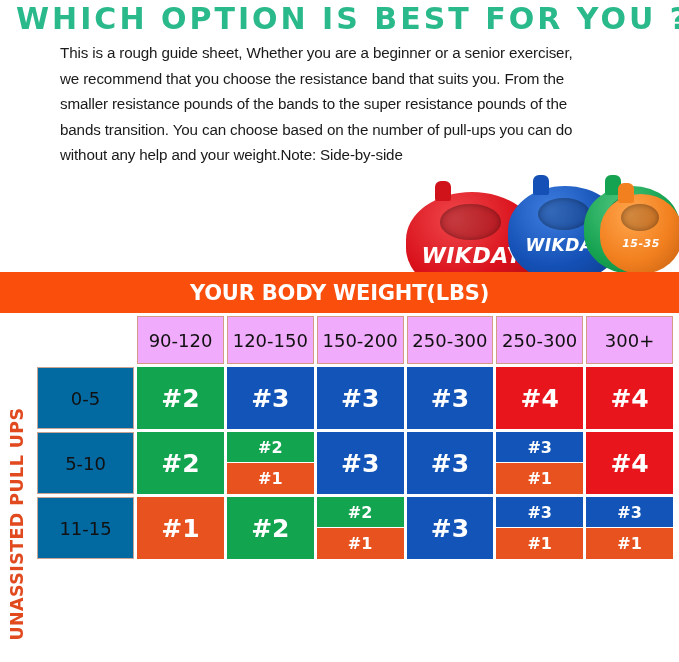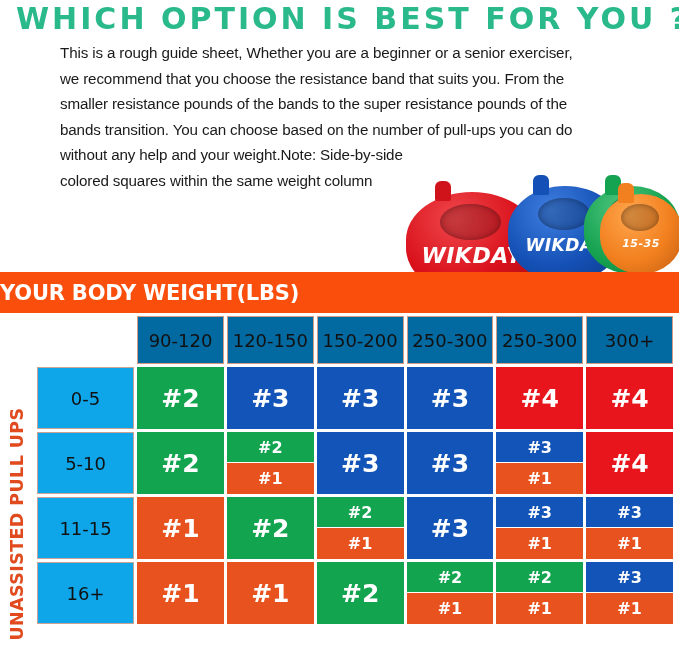--- a/index.html
+++ b/index.html
@@ -124,21 +124,21 @@
   
   .weight-banner {
     position: absolute;
     left: 0;
     top: 272px;
     width: 679px;
     height: 41px;
     background: #f94e0c;
     display: flex;
     align-items: center;
-    justify-content: flex-start;
+    justify-content: center;
     box-sizing: border-box;
   }
   .weight-banner-text {
     color: #ffffff;
     font-family: "DejaVu Sans", sans-serif;
     font-weight: bold;
     font-size: 21px;
     letter-spacing: -0.2px;
   }
 
@@ -180,34 +180,34 @@
   }
   table.grid td, table.grid th {
     padding: 0;
     margin: 0;
   }
   .hdr-blank { width: 94px; height: 48px; }
   .hdr-weight {
     width: 84px;
     height: 48px;
     border: 1px solid #d49a86;
-    background: #0369a1;
+    background: #f0abfc;
     text-align: center;
     vertical-align: middle;
     font-family: "DejaVu Sans", sans-serif;
     font-size: 18px;
     font-weight: normal;
     color: #111111;
     box-sizing: border-box;
   }
   .row-label {
     width: 94px;
     height: 62px;
     border: 1px solid #c9a393;
-    background: #0ea5e9;
+    background: #0369a1;
     text-align: center;
     vertical-align: middle;
     font-family: "DejaVu Sans", sans-serif;
     font-size: 18px;
     color: #111111;
     box-sizing: border-box;
   }
   .cell {
     width: 84px;
     height: 62px;
@@ -257,21 +257,20 @@
 <div class="page-title">WHICH OPTION IS BEST FOR YOU ?</div>
 
 <div class="intro-wrap">
 
   <div class="intro-text">
     <span class="ln">This is a rough guide sheet, Whether you are a beginner or a senior exerciser,</span>
     <span class="ln">we recommend that you choose the resistance band that suits you. From the</span>
     <span class="ln">smaller resistance pounds of the bands to the super resistance pounds of the</span>
     <span class="ln">bands transition. You can choose based on the number of pull-ups you can do</span>
     <span class="ln short">without any help and your weight.Note: Side-by-side</span>
-    <span class="ln short">colored squares within the same weight column</span>
   </div>
 
   <div class="bands">
 
     <div class="band" id="band-red">
       <div class="tab"></div>
       <div class="inner-hole"></div>
       <div class="band-label-strip">WIKDAY</div>
     </div>
 
@@ -394,45 +393,15 @@
               <div class="bg-orange">#1</div>
             </div>
           </td>
           <td class="cell">
             <div class="split">
               <div class="bg-blue">#3</div>
               <div class="bg-orange">#1</div>
             </div>
           </td>
         </tr>
-        <tr>
-          <td class="row-label">16+</td>
-          <td class="cell">
-            <div class="solid bg-orange">#1</div>
-          </td>
-          <td class="cell">
-            <div class="solid bg-orange">#1</div>
-          </td>
-          <td class="cell">
-            <div class="solid bg-green">#2</div>
-          </td>
-          <td class="cell">
-            <div class="split">
-              <div class="bg-green">#2</div>
-              <div class="bg-orange">#1</div>
-            </div>
-          </td>
-          <td class="cell">
-            <div class="split">
-              <div class="bg-green">#2</div>
-              <div class="bg-orange">#1</div>
-            </div>
-          </td>
-          <td class="cell">
-            <div class="split">
-              <div class="bg-blue">#3</div>
-              <div class="bg-orange">#1</div>
-            </div>
-          </td>
-        </tr>
       </tbody>
   </table>
 </div>
 
 </body></html>

